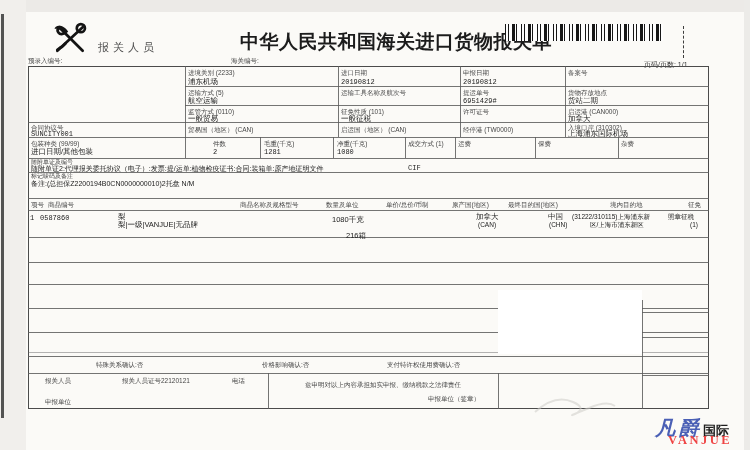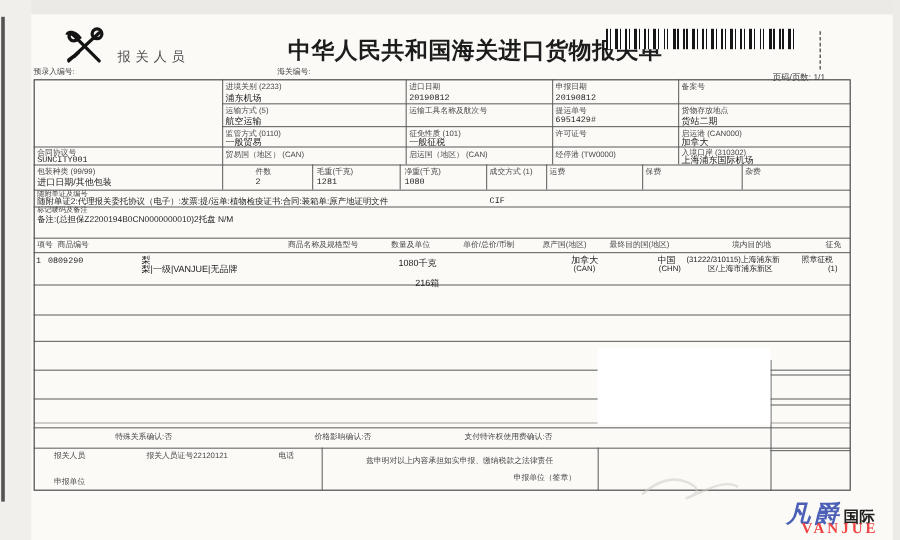--- a/index.html
+++ b/index.html
@@ -159,21 +159,21 @@
   <div class="lbl" style="left:48px;top:201px;">商品编号</div>
   <div class="lbl" style="left:240px;top:201px;">商品名称及规格型号</div>
   <div class="lbl" style="left:326px;top:201px;">数量及单位</div>
   <div class="lbl" style="left:386px;top:201px;">单价/总价/币制</div>
   <div class="lbl" style="left:452px;top:201px;">原产国(地区)</div>
   <div class="lbl" style="left:508px;top:201px;">最终目的国(地区)</div>
   <div class="lbl" style="left:610px;top:201px;">境内目的地</div>
   <div class="lbl" style="left:688px;top:201px;">征免</div>
 
   <div class="val mono" style="left:30px;top:214px;">1</div>
-  <div class="val mono" style="left:40px;top:214px;">0809290</div>
+  <div class="val mono" style="left:40px;top:214px;">0587860</div>
   <div class="val" style="left:118px;top:213px;">梨</div>
   <div class="val" style="left:118px;top:221px;">梨|一级|VANJUE|无品牌</div>
   <div class="val" style="left:332px;top:216px;">1080千克</div>
   <div class="val" style="left:346px;top:232px;">216箱</div>
   <div class="val" style="left:476px;top:213px;">加拿大</div>
   <div class="val" style="left:478px;top:221px;font-size:6.5px;">(CAN)</div>
   <div class="val" style="left:548px;top:213px;">中国</div>
   <div class="val" style="left:549px;top:221px;font-size:6.5px;">(CHN)</div>
   <div class="val" style="left:572px;top:213px;font-size:6.5px;">(31222/310115)上海浦东新</div>
   <div class="val" style="left:590px;top:221px;font-size:6.5px;">区/上海市浦东新区</div>

